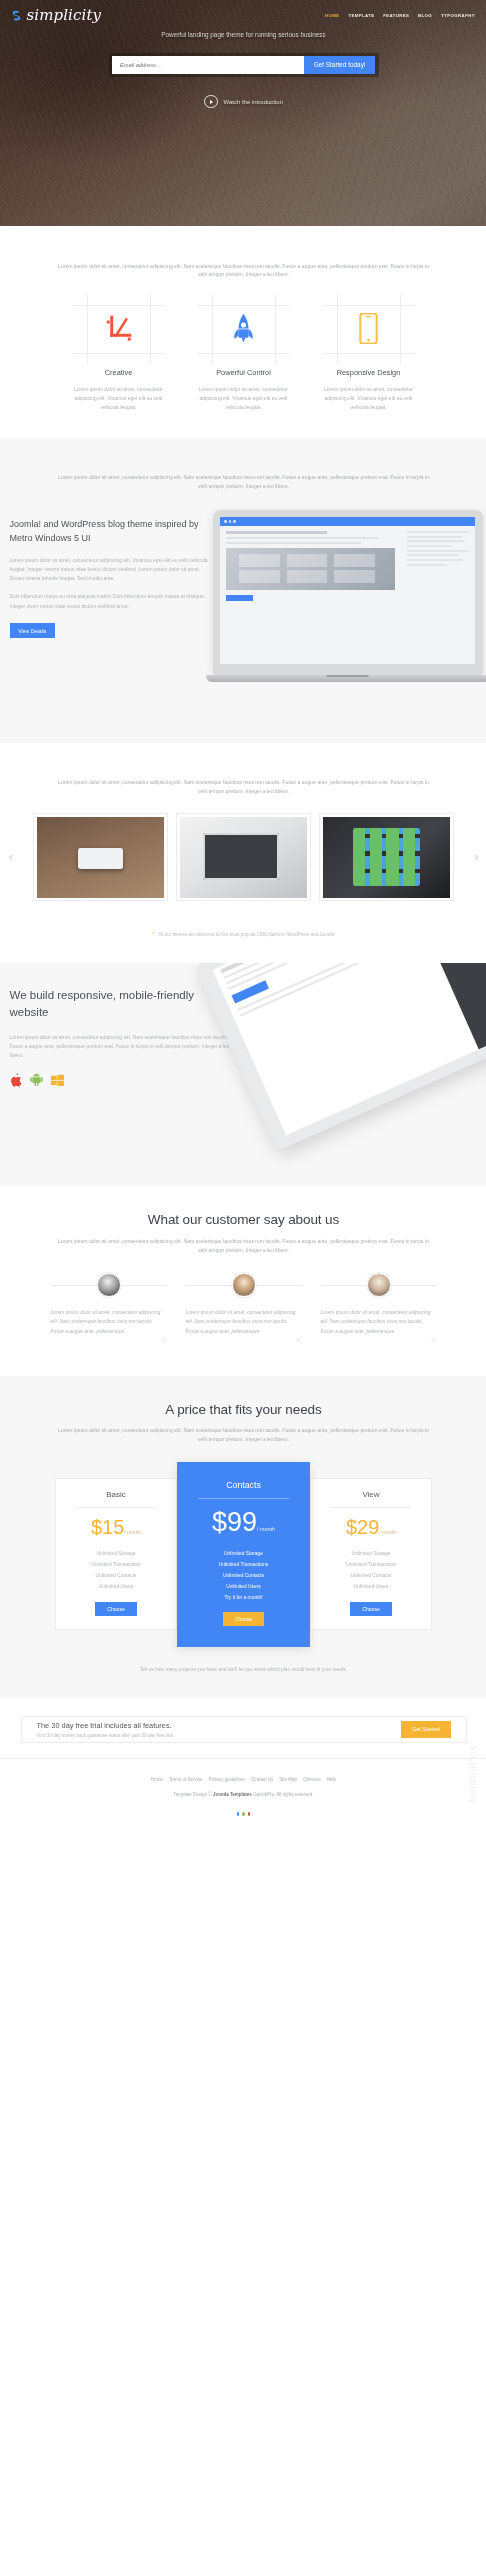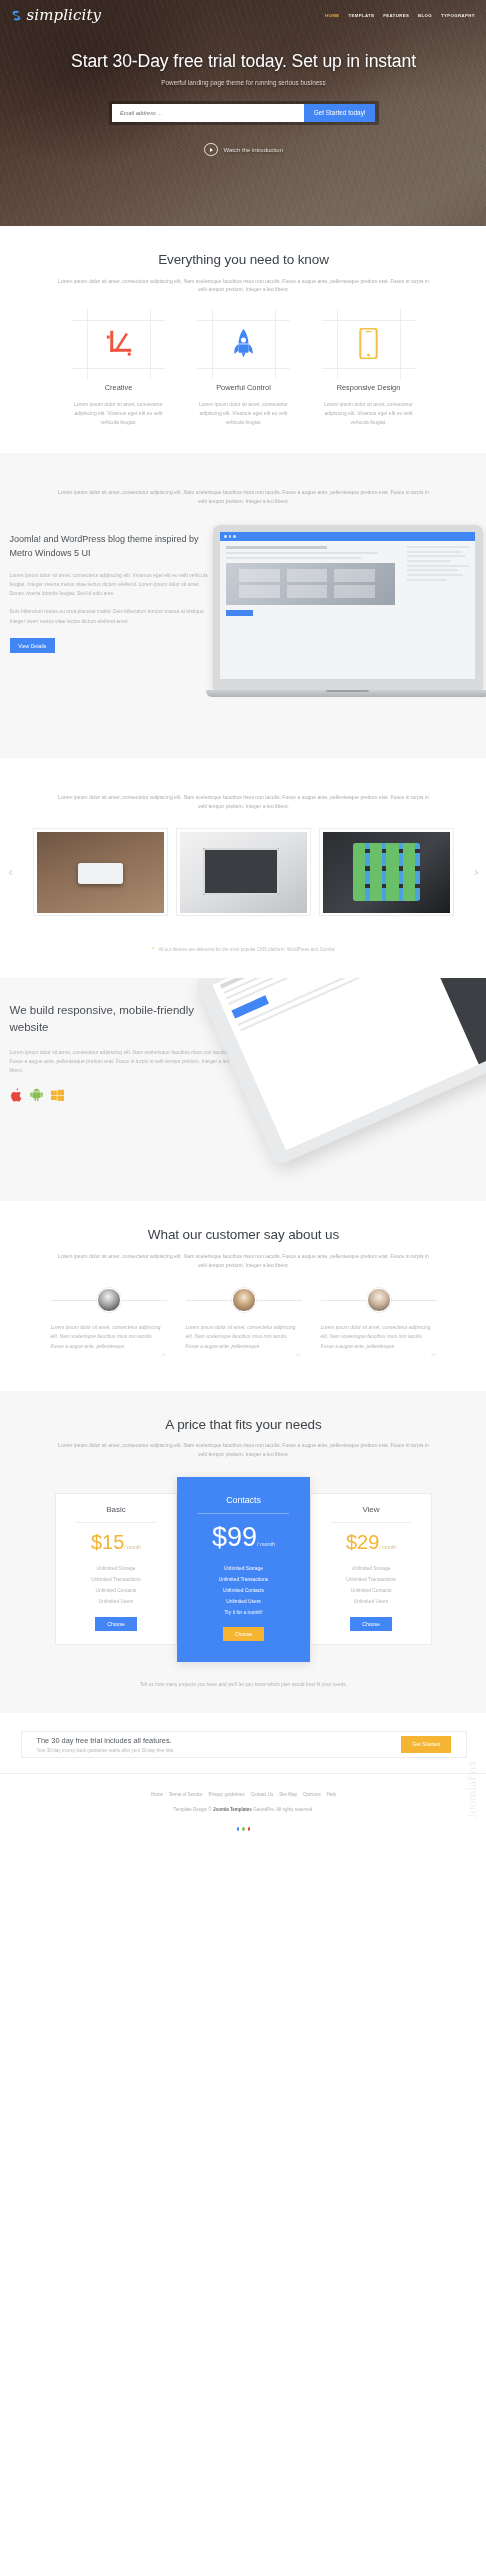--- a/index.html
+++ b/index.html
@@ -312,38 +312,36 @@
       </div>
       <nav class="mainnav">
         <a href="#" class="active">HOME</a>
         <a href="#">TEMPLATE</a>
         <a href="#">FEATURES</a>
         <a href="#">BLOG</a>
         <a href="#">TYPOGRAPHY</a>
       </nav>
     </div>
 
-    <h1 class="hero-title">Start 30-Day free trial today. Set up in instant</h1>
     <p class="hero-sub">Powerful landing page theme for running serious business</p>
 
     <form class="signup">
       <input type="text" placeholder="Email address ..." style="">
       <button type="submit">Get Started today!</button>
     </form>
 
     <div class="watch">
       <span class="play-circle">
           <i></i>
         </span>
       <span>Watch the introduction</span>
     </div>
   </header>
 
   <section class="section">
-    <h2 class="sec-title">Everything you need to know</h2>
     <p class="sec-desc">Lorem ipsum dolor sit amet, consectetur adipiscing elit. Nam scelerisque faucibus risus non iaculis. Fusce a augue ante, pellentesque pretium erat. Fusce in turpis in velit tempor pretium. Integer a leo libero.</p>
 
     <div class="features">
 
       <div class="feat">
         <div class="feat-icon">
           <span class="feat-grid-v l"></span>
             <span class="feat-grid-v r"></span>
           <span>
             <svg width="28" height="28" viewBox="0 0 32 32">

